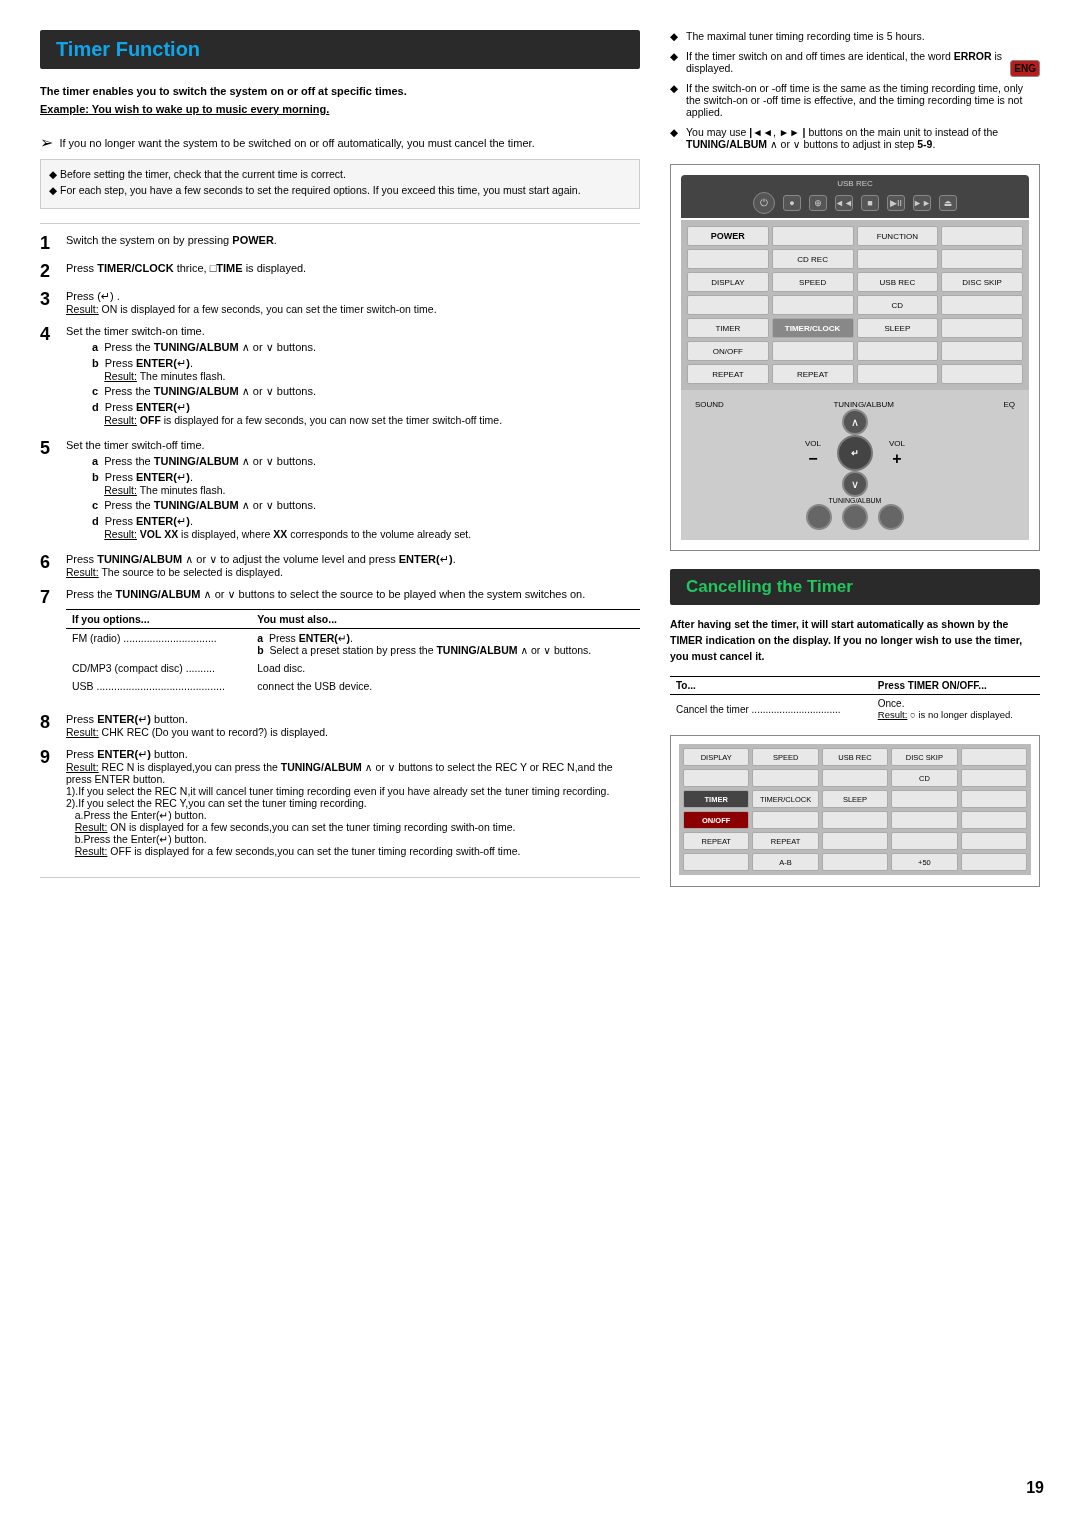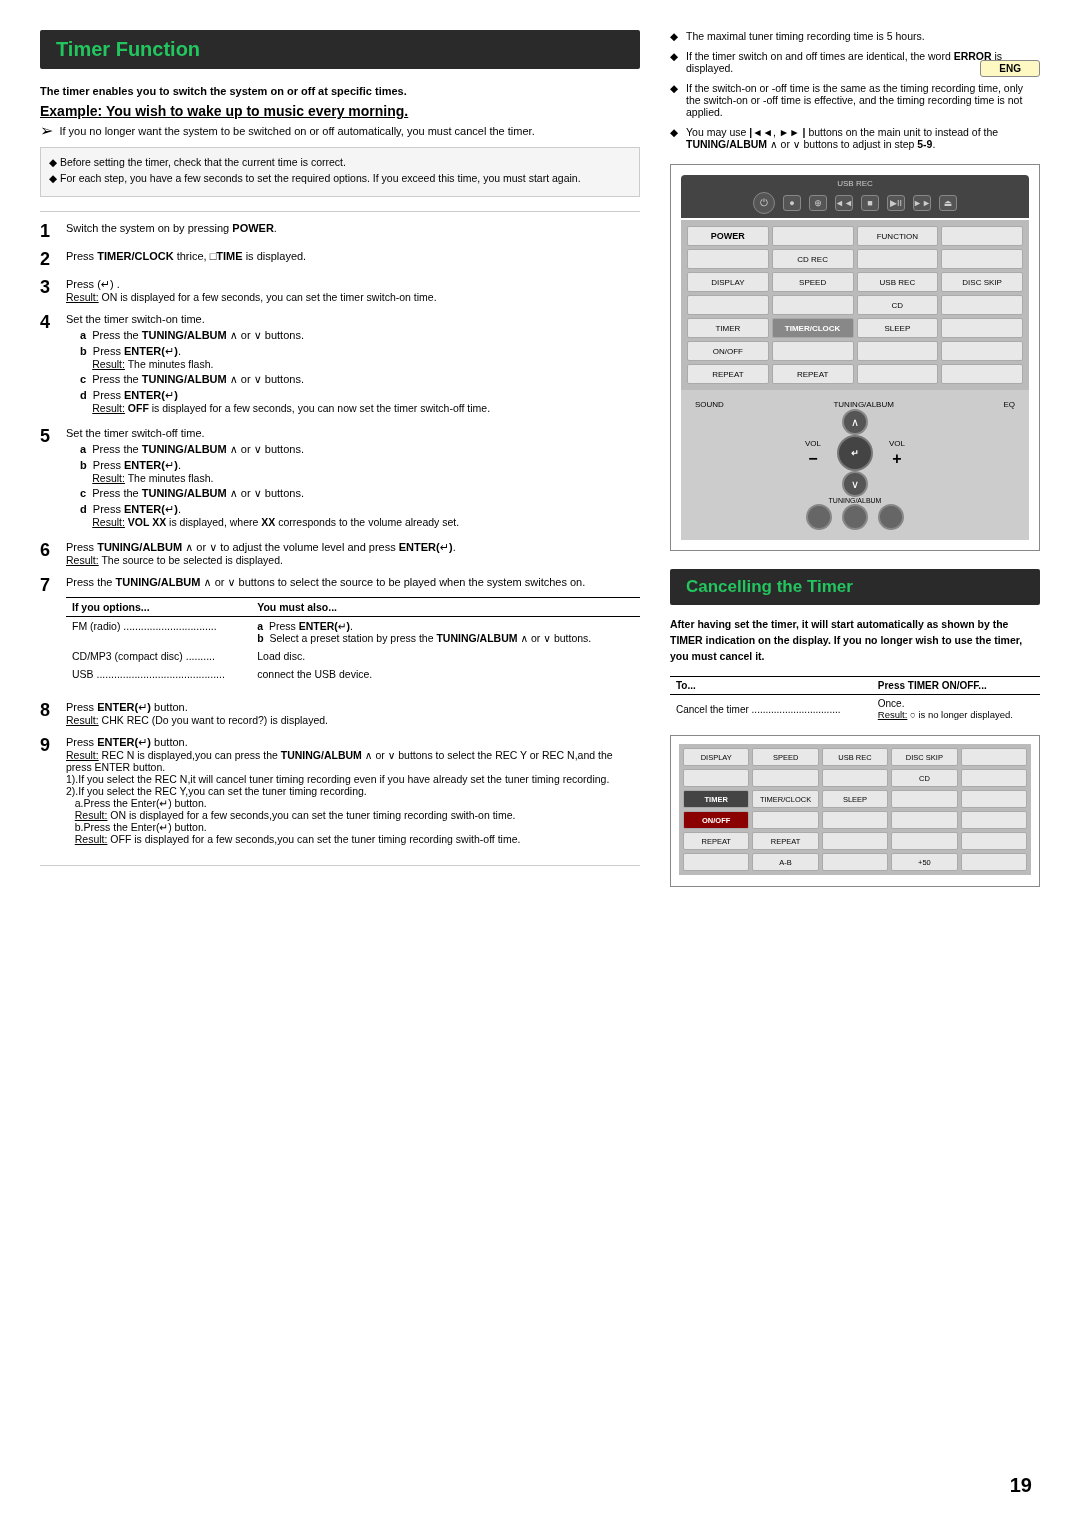--- a/index.html
+++ b/index.html
@@ -20,35 +20,35 @@
     .left-column {
       flex: 1;
       min-width: 0;
     }
     .right-column {
       width: 370px;
       flex-shrink: 0;
     }
     .section-header {
       background: #2a2a2a;
-      color: #22c55e;
+      color: #0ea5e9;
       font-size: 20px;
       font-weight: bold;
       padding: 8px 16px;
       margin-bottom: 16px;
       border-radius: 2px;
     }
     .intro-bold {
       font-weight: bold;
       font-size: 11px;
       margin-bottom: 6px;
     }
     .intro-example {
-      font-size: 14px;
-      margin-bottom: 6px;
+      font-size: 11px;
+      margin-bottom: 22px;
     }
     .intro-example span {
       font-weight: bold;
       text-decoration: underline;
     }
     .notice-arrow {
       display: flex;
       align-items: flex-start;
       gap: 6px;
       margin-bottom: 8px;
@@ -90,21 +90,21 @@
       font-size: 18px;
       font-weight: bold;
       line-height: 1;
       min-width: 18px;
     }
     .step-content {
       flex: 1;
     }
     .step-sub {
       margin-top: 4px;
-      margin-left: 14px;
+      margin-left: 26px;
     }
     .step-sub-item {
       margin-bottom: 3px;
     }
     .result-text {
       font-size: 10.5px;
     }
     .result-text span.label {
       text-decoration: underline;
     }
@@ -244,30 +244,30 @@
     }
     .result-inline {
       font-size: 9.5px;
     }
     .eng-badge {
       position: fixed;
       right: 40px;
       top: 60px;
       border: 1px solid #888;
       border-radius: 3px;
-      padding: 2px 18px;
+      padding: 2px 3px;
       font-size: 10px;
       font-weight: bold;
-      background: #fef9c3;
+      background: #b91c1c;
     }
     .page-number {
       position: fixed;
       bottom: 30px;
-      right: 48px;
-      font-size: 20px;
+      right: 36px;
+      font-size: 16px;
       font-weight: bold;
     }
     .remote-image-box2 {
       border: 1px solid #888;
       padding: 8px;
       background: #fff;
     }
     .remote-key2 {
       background: #e8e8e8;
       border: 1px solid #aaa;

